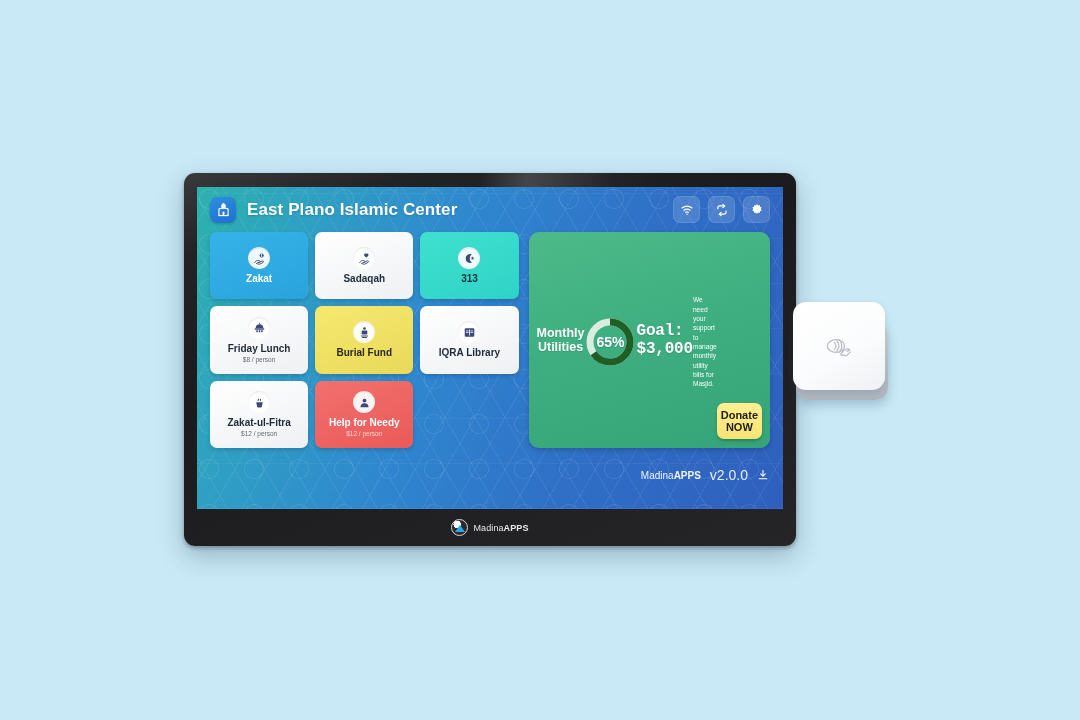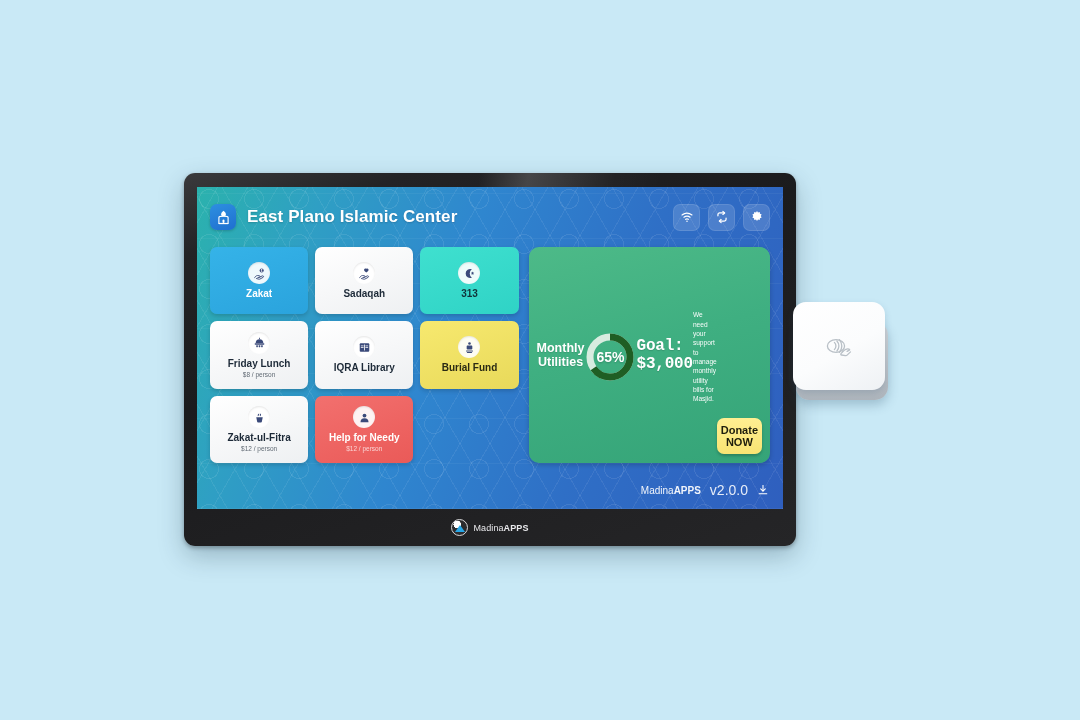--- a/index.html
+++ b/index.html
@@ -63,21 +63,21 @@
     position:absolute; left:3px; bottom:3px; width:0;height:0;
     border-left:5px solid transparent;border-right:5px solid transparent;
     border-bottom:7px solid #27a7e7;
   }
   .bezel-brand{ font-size:9px; color:#e9e9ec; letter-spacing:.1px; }
   .bezel-brand b{ font-weight:bold; }
 
   
   #ui-header{
     position:relative; z-index:3;
-    height:60px; display:flex; align-items:center; padding:0 13px;
+    height:45px; display:flex; align-items:center; padding:0 13px;
   }
   #org-logo{
     width:26px;height:26px;border-radius:7px;
     background: linear-gradient(160deg,#2d8fe0,#1f6fd0);
     display:flex;align-items:center;justify-content:center;flex:0 0 auto;
     box-shadow:0 1px 3px rgba(0,0,0,.2);
   }
   #org-title{
     margin-left:11px; color:#fff; font-size:17px; font-weight:bold;
     letter-spacing:.1px; text-shadow:0 1px 2px rgba(0,0,0,.18);
@@ -277,41 +277,41 @@
                 <rect x="6" y="17" width="3" height="3.6" rx=".7"></rect>
                 <rect x="10.5" y="17" width="3" height="3.6" rx=".7"></rect>
                 <rect x="15" y="17" width="3" height="3.6" rx=".7"></rect>
                 <rect x="11.2" y="2.8" width="1.6" height="3.2" rx=".8"></rect>
               </svg>
             </span>
             <span class="tile-label">Friday Lunch</span>
             <span class="tile-sub">$8 / person</span>
           </div>
 
-          <div class="tile t-white">
-            <span class="tile-icon">
-              <svg width="13" height="13" viewBox="0 0 24 24" fill="none" stroke="#3b4a7a" stroke-width="1.8" stroke-linejoin="round">
-                <rect x="3.2" y="4" width="17.6" height="16" rx="1.8" fill="#3b4a7a" stroke="none"></rect>
-                <path d="M12 6.5v11" stroke="#ffffff" stroke-width="1.5"></path>
-                <path d="M6 9h3.6M6 12h3.6M14.4 9H18M14.4 12H18" stroke="#ffffff" stroke-width="1.4" stroke-linecap="round"></path>
-              </svg>
-            </span>
-            <span class="tile-label">IQRA Library</span>
-          </div>
-
           <div class="tile t-yellow">
             <span class="tile-icon">
               <svg width="13" height="13" viewBox="0 0 24 24" fill="#3b4a7a">
                 <circle cx="12" cy="4.6" r="2.4"></circle>
                 <path d="M8.4 8.4h7.2c.9 0 1.6.8 1.6 1.7v4.2c0 .9-.7 1.6-1.6 1.6H8.4c-.9 0-1.6-.7-1.6-1.6V10.1c0-.9.7-1.7 1.6-1.7z"></path>
                 <rect x="5.4" y="17.4" width="13.2" height="2.2" rx="1.1"></rect>
                 <rect x="7" y="20.4" width="10" height="1.8" rx=".9"></rect>
               </svg>
             </span>
             <span class="tile-label">Burial Fund</span>
+          </div>
+
+          <div class="tile t-white">
+            <span class="tile-icon">
+              <svg width="13" height="13" viewBox="0 0 24 24" fill="none" stroke="#3b4a7a" stroke-width="1.8" stroke-linejoin="round">
+                <rect x="3.2" y="4" width="17.6" height="16" rx="1.8" fill="#3b4a7a" stroke="none"></rect>
+                <path d="M12 6.5v11" stroke="#ffffff" stroke-width="1.5"></path>
+                <path d="M6 9h3.6M6 12h3.6M14.4 9H18M14.4 12H18" stroke="#ffffff" stroke-width="1.4" stroke-linecap="round"></path>
+              </svg>
+            </span>
+            <span class="tile-label">IQRA Library</span>
           </div>
 
           <div class="tile t-white">
             <span class="tile-icon">
               <svg width="13" height="13" viewBox="0 0 24 24" fill="none" stroke="#3b4a7a" stroke-width="1.7" stroke-linecap="round" stroke-linejoin="round">
                 <path d="M6 11.5h12l-1.7 8.4a1.6 1.6 0 01-1.6 1.3H9.3a1.6 1.6 0 01-1.6-1.3z" fill="#3b4a7a" stroke="none"></path>
                 <path d="M9 9.8c-.9-2 .2-4.2 2.3-5 .3 2-.4 4-2.3 5z" fill="#3b4a7a" stroke="none"></path>
                 <path d="M13.2 9.8c1.6-1.2 2-3.3 1.1-5-1.8 1-2.4 3.1-1.1 5z" fill="#3b4a7a" stroke="none"></path>
               </svg>
             </span>

